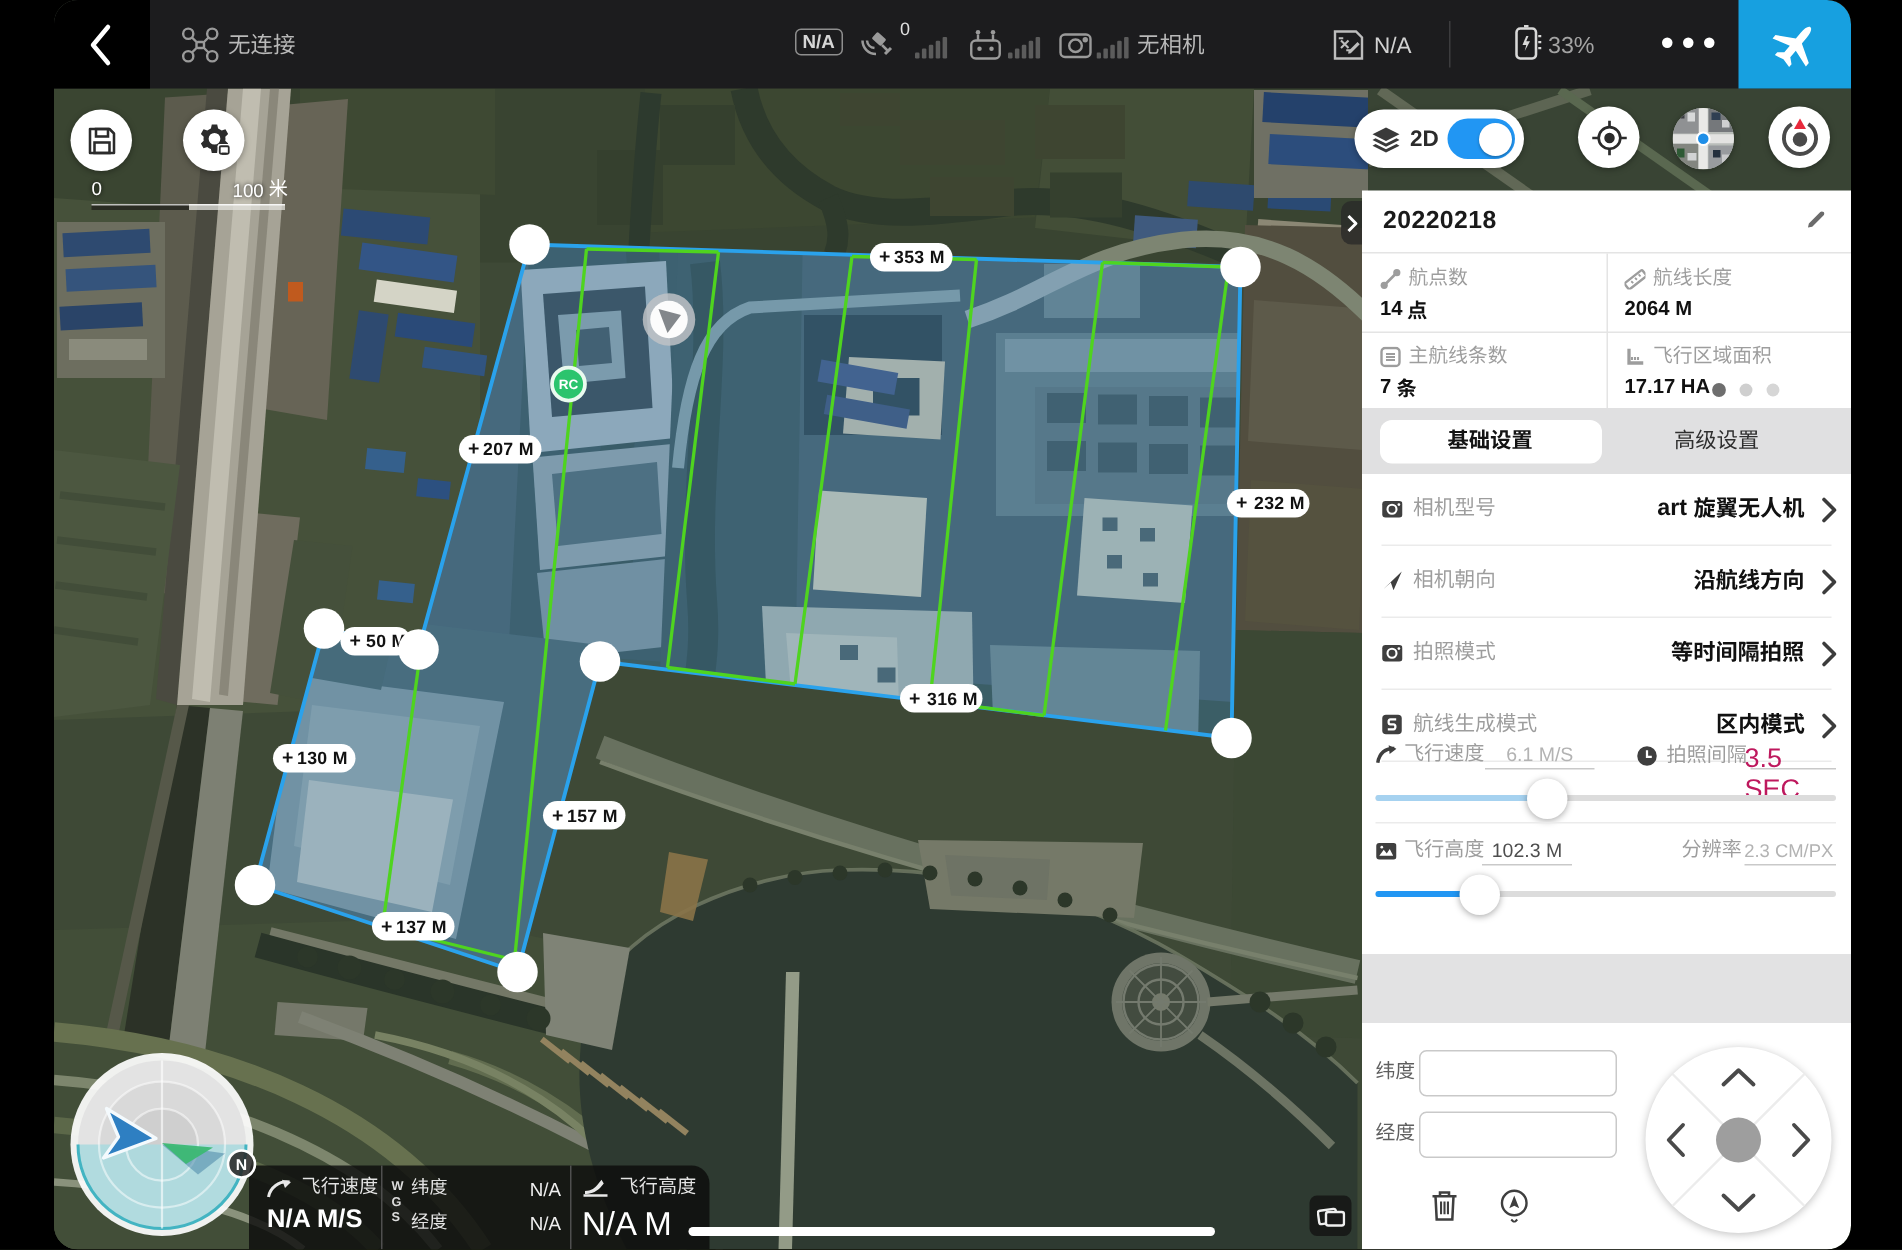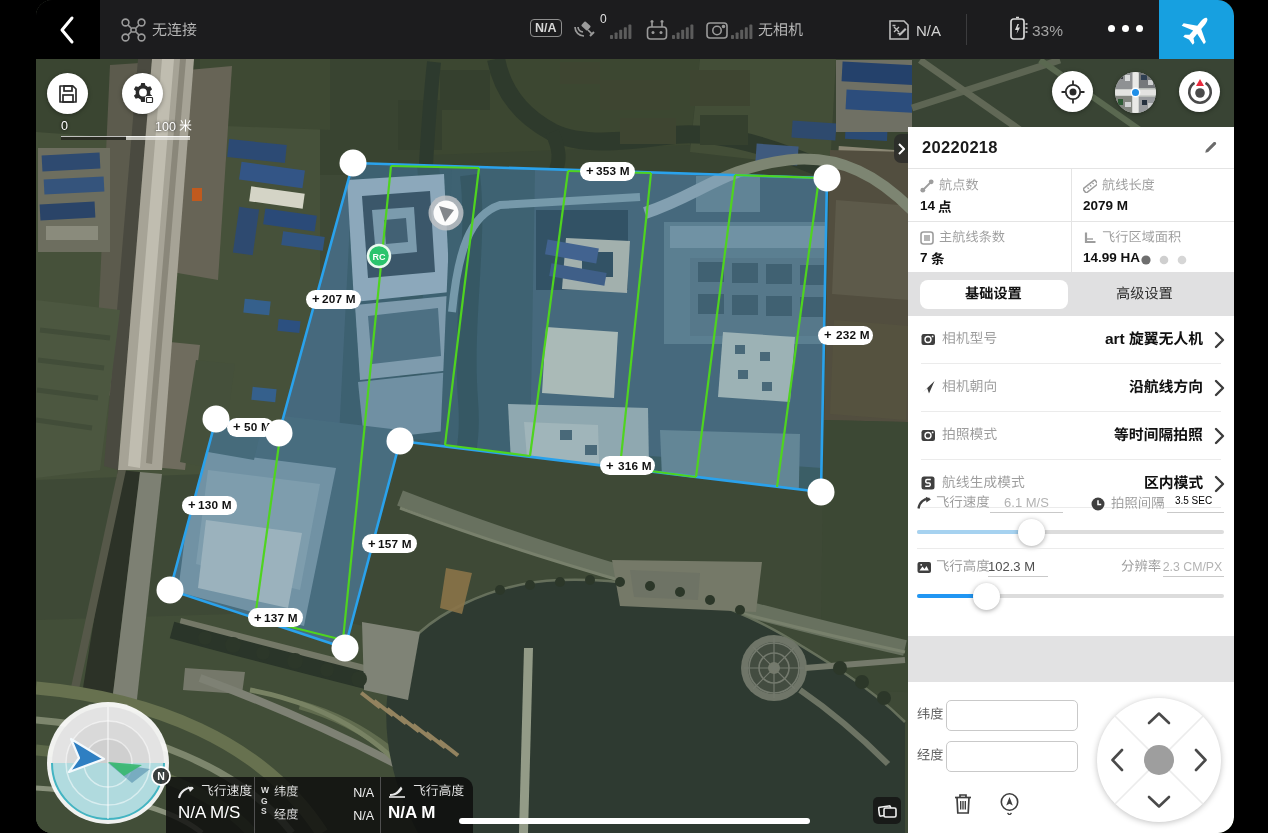--- a/index.html
+++ b/index.html
@@ -476,20 +476,33 @@
 <rect x="16.5" y="16.5" width="6" height="5" rx="0.8" fill="none" stroke="#2b2b2b" stroke-width="1.2"></rect>
 <path d="M18,21.5 L21,21.5" stroke="#2b2b2b" stroke-width="1.2"></path>
         </svg>
       </div>
       <div class="abs" style="left:25px;top:119px;z-index:5;color:#fff;font-size:12.5px;text-shadow:0 0 3px rgba(0,0,0,.9)">0</div>
       <div class="abs" style="left:119px;top:119px;z-index:5;color:#fff;font-size:12.5px;text-shadow:0 0 3px rgba(0,0,0,.9);display:flex;align-items:center;gap:3px">100 <svg width="14" height="15" viewBox="0 0 14 15">
           <path d="M10.6 1C10.1 2.1 9.3 3.5 8.7 4.3L9.5 4.7C10.2 3.9 11 2.6 11.6 1.5ZM1.5 1.5C2.2 2.5 3 3.8 3.3 4.6L4.3 4.2C3.9 3.3 3.1 2.1 2.4 1.1ZM6 0.4V5.4H0.8V6.4H5.2C4.1 8.2 2.2 10 0.5 10.9C0.7 11.1 1 11.5 1.2 11.8C2.9 10.7 4.8 8.8 6 6.9V12.4H7V6.8C8.2 8.7 10.1 10.6 11.8 11.6C12 11.4 12.3 11 12.6 10.8C10.9 9.9 8.9 8.1 7.8 6.4H12.2V5.4H7V0.4Z" fill="#fff"></path>
         </svg></div>
       <div class="abs" style="left:25px;top:136px;width:65px;height:4px;background:rgba(35,35,30,.8);border-top:1px solid rgba(255,255,255,.7);z-index:5"></div>
       <div class="abs" style="left:90px;top:136px;width:64px;height:4px;background:rgba(225,225,220,.75);border-top:1px solid rgba(255,255,255,.8);z-index:5"></div>
+      <div class="abs" style="left:867px;top:73px;width:113px;height:39px;background:#fff;border-radius:20px;box-shadow:0 1px 4px rgba(0,0,0,.3);z-index:20;display:flex;align-items:center;padding-left:11px;gap:6px">
+        <svg width="20" height="18" viewBox="0 0 20 18">
+          <g fill="#3a3a3a">
+<path d="M10,1 L19,5.5 L10,10 L1,5.5 Z"></path>
+<path d="M3,8.2 L1,9.3 L10,13.8 L19,9.3 L17,8.2 L10,11.7 Z"></path>
+<path d="M3,12 L1,13.1 L10,17.6 L19,13.1 L17,12 L10,15.5 Z"></path>
+          </g>
+        </svg>
+        <b style="font-size:15px;color:#2b2b2b">2D</b>
+        <span style="position:relative;display:block;width:45px;height:27px;background:#2196f3;border-radius:14px">
+          <span style="position:absolute;right:2.5px;top:2.5px;width:22px;height:22px;background:#fff;border-radius:50%;box-shadow:0 1px 2px rgba(0,0,0,.3)"></span>
+        </span>
+      </div>
       <div class="rbtn" style="left:1016px;top:71px">
         <svg width="26" height="26" viewBox="0 0 26 26">
           <g fill="none" stroke="#2b2b2b" stroke-width="1.8">
 <circle cx="13" cy="13" r="7.2"></circle>
             <path d="M13,1.5 L13,6 M13,20 L13,24.5 M1.5,13 L6,13 M20,13 L24.5,13"></path>
 <circle cx="13" cy="13" r="2.6" fill="#2b2b2b"></circle>
           </g>
         </svg>
       </div>
       <div class="abs" style="left:1079px;top:72px;width:41px;height:41px;border-radius:50%;box-shadow:0 1px 4px rgba(0,0,0,.35);z-index:20;overflow:hidden"><svg width="41" height="41" viewBox="0 0 41 41">
@@ -550,21 +563,21 @@
           <div class="cell" style="left:163px;top:0">
             <div class="lab">
               <svg width="14" height="14" viewBox="0 0 14 14" style="">
                 <rect x="-0.5" y="5" width="15" height="5.2" rx="1" transform="rotate(-38 7 7)" fill="none" stroke="#9d9d9d" stroke-width="1.6"></rect>
                 <path d="M4.5,8.5 L5.8,9.8 M7,6.2 L8.3,7.5 M9.4,3.9 L10.7,5.2" stroke="#9d9d9d" stroke-width="1.2"></path>
               </svg>
               <svg width="54" height="16" viewBox="0 0 54 16">
                 <path d="M2.6 3.7C2.9 4.3 3.3 5.1 3.4 5.6L4.1 5.3C3.9 4.8 3.6 4 3.3 3.4ZM2.6 7.7C3 8.4 3.4 9.2 3.6 9.8L4.2 9.5C4 8.9 3.6 8.1 3.2 7.5ZM7.9 0.5C8.2 1.2 8.6 2 8.8 2.6L9.7 2.3C9.5 1.7 9.1 0.9 8.8 0.3ZM5.8 2.6V3.5H12.5V2.6ZM7 4.8V7.7C7 9 6.8 10.8 5.5 12.1C5.7 12.2 6.1 12.4 6.3 12.6C7.6 11.2 7.9 9.2 7.9 7.7V5.7H10.2V10.8C10.2 11.7 10.2 12 10.4 12.2C10.6 12.3 10.9 12.4 11.1 12.4C11.2 12.4 11.6 12.4 11.7 12.4C11.9 12.4 12.2 12.4 12.3 12.2C12.5 12.1 12.6 11.9 12.7 11.7C12.7 11.4 12.8 10.7 12.8 10.1C12.5 10 12.3 9.8 12.1 9.7C12.1 10.4 12.1 10.9 12.1 11.1C12 11.3 12 11.4 11.9 11.5C11.9 11.5 11.8 11.6 11.7 11.6C11.6 11.6 11.4 11.6 11.4 11.6C11.3 11.6 11.2 11.5 11.1 11.5C11.1 11.4 11.1 11.2 11.1 10.9V4.8ZM4.6 2.8V6.2H2.3V2.8ZM0.5 6.2V7H1.5C1.5 8.6 1.4 10.7 0.4 12.1C0.7 12.2 1.1 12.5 1.2 12.6C2.2 11.1 2.3 8.8 2.3 7H4.6V11.4C4.6 11.5 4.5 11.6 4.3 11.6C4.2 11.6 3.7 11.6 3.1 11.6C3.2 11.8 3.4 12.2 3.4 12.4C4.2 12.4 4.7 12.4 5 12.3C5.3 12.1 5.4 11.8 5.4 11.4V2H3.5C3.7 1.5 3.9 1 4 0.5L3 0.3C2.9 0.8 2.8 1.5 2.6 2H1.5V6.2Z M13.9 10.8 14.1 11.7C15.3 11.4 16.9 10.9 18.5 10.4L18.3 9.6C16.7 10 15 10.5 13.9 10.8ZM22.5 1.2C23.2 1.5 24 2 24.4 2.4L25 1.8C24.6 1.4 23.7 0.9 23.1 0.6ZM14.2 5.9C14.3 5.8 14.7 5.7 16.3 5.5C15.7 6.4 15.2 7 14.9 7.3C14.5 7.8 14.2 8.1 13.9 8.2C14 8.4 14.2 8.9 14.2 9.1C14.5 8.9 15 8.8 18.3 8.1C18.2 7.9 18.2 7.6 18.3 7.3L15.6 7.8C16.6 6.6 17.6 5.1 18.5 3.7L17.7 3.2C17.4 3.7 17.1 4.2 16.8 4.6L15.2 4.8C15.9 3.7 16.7 2.3 17.3 0.9L16.4 0.4C15.8 2 14.9 3.7 14.6 4.1C14.3 4.6 14.1 4.9 13.8 5C13.9 5.2 14.1 5.7 14.2 5.9ZM24.9 6.9C24.4 7.7 23.7 8.5 22.8 9.1C22.6 8.4 22.4 7.6 22.3 6.6L25.6 6L25.5 5.1L22.2 5.8C22.1 5.2 22 4.6 22 4L25.3 3.5L25.1 2.6L21.9 3.1C21.9 2.2 21.9 1.3 21.9 0.4H20.9C20.9 1.4 20.9 2.3 21 3.3L18.9 3.6L19.1 4.5L21.1 4.2C21.1 4.8 21.2 5.4 21.2 5.9L18.7 6.4L18.8 7.3L21.3 6.8C21.5 7.9 21.7 8.9 22 9.7C20.9 10.5 19.6 11.1 18.2 11.5C18.5 11.7 18.7 12.1 18.8 12.3C20.1 11.9 21.3 11.3 22.3 10.6C22.9 11.8 23.6 12.5 24.5 12.5C25.4 12.5 25.7 12.1 25.9 10.6C25.7 10.5 25.4 10.3 25.2 10.1C25.1 11.2 25 11.5 24.6 11.5C24 11.5 23.5 11 23.1 10C24.2 9.2 25.1 8.3 25.7 7.3Z M36.6 0.7C35.4 2.1 33.5 3.3 31.6 4.1C31.9 4.3 32.3 4.7 32.4 4.9C34.2 4 36.2 2.6 37.5 1.1ZM27.1 5.6V6.5H29.7V10.8C29.7 11.3 29.4 11.5 29.1 11.6C29.3 11.8 29.5 12.2 29.5 12.5C29.9 12.3 30.4 12.1 34 11.1C33.9 10.9 33.9 10.5 33.9 10.2L30.7 11V6.5H32.8C33.8 9.3 35.7 11.2 38.5 12.2C38.6 11.9 38.9 11.4 39.2 11.2C36.6 10.5 34.8 8.8 33.8 6.5H38.9V5.6H30.7V0.5H29.7V5.6Z M44.7 3V4.1H42.6V5H44.7V7.1H49.8V5H52V4.1H49.8V3H48.9V4.1H45.6V3ZM48.9 5V6.3H45.6V5ZM49.6 8.8C49 9.5 48.2 10 47.2 10.5C46.3 10 45.5 9.5 45 8.8ZM42.8 8V8.8H44.5L44 9C44.6 9.7 45.3 10.3 46.2 10.9C44.9 11.3 43.5 11.5 42.1 11.6C42.3 11.8 42.5 12.2 42.5 12.5C44.2 12.3 45.8 11.9 47.2 11.4C48.5 12 50.1 12.3 51.7 12.5C51.8 12.3 52.1 11.9 52.3 11.7C50.8 11.6 49.5 11.3 48.3 10.9C49.5 10.3 50.4 9.4 51 8.3L50.4 7.9L50.3 8ZM45.8 0.6C46 0.9 46.2 1.3 46.4 1.7H41.3V5.3C41.3 7.3 41.2 10.1 40.1 12.1C40.3 12.2 40.8 12.4 41 12.5C42.1 10.5 42.3 7.4 42.3 5.3V2.6H52.1V1.7H47.5C47.3 1.3 47.1 0.8 46.8 0.3Z" fill="#9d9d9d"></path>
               </svg>
             </div>
-            <div class="val">2079 M</div>
+            <div class="val">2064 M</div>
           </div>
           <div class="cell" style="left:0;top:51.5px">
             <div class="lab">
               <svg width="14" height="14" viewBox="0 0 14 14" style="">
                 <rect x="1" y="1" width="12" height="12" rx="2.5" fill="none" stroke="#9d9d9d" stroke-width="1.6"></rect>
                 <path d="M4,5 L10,5 M4,7 L10,7 M4,9 L10,9" stroke="#9d9d9d" stroke-width="1.3"></path>
               </svg>
               <svg width="67" height="16" viewBox="0 0 67 16">
                 <path d="M4.9 1C5.7 1.6 6.7 2.4 7.2 3H1.4V4H6.1V6.9H2V7.9H6.1V11.1H0.7V12.1H12.5V11.1H7.1V7.9H11.3V6.9H7.1V4H11.8V3H7.6L8.2 2.6C7.7 2 6.6 1.1 5.7 0.4Z M15.8 3.7C16.1 4.3 16.5 5.1 16.6 5.6L17.3 5.3C17.1 4.8 16.8 4 16.5 3.4ZM15.8 7.7C16.2 8.4 16.6 9.2 16.8 9.8L17.4 9.5C17.2 8.9 16.8 8.1 16.4 7.5ZM21.1 0.5C21.4 1.2 21.8 2 22 2.6L22.9 2.3C22.7 1.7 22.3 0.9 22 0.3ZM19 2.6V3.5H25.7V2.6ZM20.2 4.8V7.7C20.2 9 20 10.8 18.7 12.1C18.9 12.2 19.3 12.4 19.5 12.6C20.8 11.2 21.1 9.2 21.1 7.7V5.7H23.4V10.8C23.4 11.7 23.4 12 23.6 12.2C23.8 12.3 24.1 12.4 24.3 12.4C24.4 12.4 24.8 12.4 24.9 12.4C25.1 12.4 25.4 12.4 25.5 12.2C25.7 12.1 25.8 11.9 25.9 11.7C25.9 11.4 26 10.7 26 10.1C25.7 10 25.5 9.8 25.3 9.7C25.3 10.4 25.3 10.9 25.3 11.1C25.2 11.3 25.2 11.4 25.1 11.5C25.1 11.5 25 11.6 24.9 11.6C24.8 11.6 24.6 11.6 24.6 11.6C24.5 11.6 24.4 11.5 24.3 11.5C24.3 11.4 24.3 11.2 24.3 10.9V4.8ZM17.8 2.8V6.2H15.5V2.8ZM13.7 6.2V7H14.7C14.7 8.6 14.6 10.7 13.6 12.1C13.9 12.2 14.3 12.5 14.4 12.6C15.4 11.1 15.5 8.8 15.5 7H17.8V11.4C17.8 11.5 17.7 11.6 17.5 11.6C17.4 11.6 16.9 11.6 16.3 11.6C16.4 11.8 16.6 12.2 16.6 12.4C17.4 12.4 17.9 12.4 18.2 12.3C18.5 12.1 18.6 11.8 18.6 11.4V2H16.7C16.9 1.5 17.1 1 17.2 0.5L16.2 0.3C16.1 0.8 16 1.5 15.8 2H14.7V6.2Z M27.1 10.8 27.3 11.7C28.5 11.4 30.1 10.9 31.7 10.4L31.5 9.6C29.9 10 28.2 10.5 27.1 10.8ZM35.7 1.2C36.4 1.5 37.2 2 37.6 2.4L38.2 1.8C37.8 1.4 36.9 0.9 36.3 0.6ZM27.4 5.9C27.5 5.8 27.9 5.7 29.5 5.5C28.9 6.4 28.4 7 28.1 7.3C27.7 7.8 27.4 8.1 27.1 8.2C27.2 8.4 27.4 8.9 27.4 9.1C27.7 8.9 28.2 8.8 31.5 8.1C31.4 7.9 31.4 7.6 31.5 7.3L28.8 7.8C29.8 6.6 30.8 5.1 31.7 3.7L30.9 3.2C30.6 3.7 30.3 4.2 30 4.6L28.4 4.8C29.1 3.7 29.9 2.3 30.5 0.9L29.6 0.4C29 2 28.1 3.7 27.8 4.1C27.5 4.6 27.3 4.9 27 5C27.1 5.2 27.3 5.7 27.4 5.9ZM38.1 6.9C37.6 7.7 36.9 8.5 36 9.1C35.8 8.4 35.6 7.6 35.5 6.6L38.8 6L38.7 5.1L35.4 5.8C35.3 5.2 35.2 4.6 35.2 4L38.5 3.5L38.3 2.6L35.1 3.1C35.1 2.2 35.1 1.3 35.1 0.4H34.1C34.1 1.4 34.1 2.3 34.2 3.3L32.1 3.6L32.3 4.5L34.3 4.2C34.3 4.8 34.4 5.4 34.4 5.9L31.9 6.4L32 7.3L34.5 6.8C34.7 7.9 34.9 8.9 35.2 9.7C34.1 10.5 32.8 11.1 31.4 11.5C31.7 11.7 31.9 12.1 32 12.3C33.3 11.9 34.5 11.3 35.5 10.6C36.1 11.8 36.8 12.5 37.7 12.5C38.6 12.5 38.9 12.1 39.1 10.6C38.9 10.5 38.6 10.3 38.4 10.1C38.3 11.2 38.2 11.5 37.8 11.5C37.2 11.5 36.7 11 36.3 10C37.4 9.2 38.3 8.3 38.9 7.3Z M43.6 9.1C42.9 9.9 41.7 10.9 40.9 11.4C41.1 11.5 41.4 11.8 41.5 12.1C42.4 11.5 43.7 10.4 44.4 9.4ZM47.9 9.6C48.8 10.3 49.9 11.4 50.4 12.1L51.1 11.5C50.6 10.8 49.5 9.8 48.6 9.1ZM48.4 2.5C47.8 3.2 47.1 3.7 46.2 4.3C45.4 3.8 44.7 3.2 44.1 2.5L44.2 2.5ZM44.6 0.4C43.9 1.6 42.5 2.9 40.6 3.9C40.8 4 41.1 4.4 41.3 4.6C42.1 4.2 42.8 3.7 43.5 3.1C44 3.7 44.6 4.3 45.3 4.7C43.7 5.5 41.9 6 40.1 6.2C40.2 6.4 40.4 6.9 40.5 7.1C42.5 6.8 44.5 6.2 46.2 5.3C47.8 6.2 49.7 6.7 51.7 7C51.9 6.7 52.1 6.3 52.3 6.1C50.4 5.9 48.7 5.4 47.2 4.8C48.3 4 49.3 3.1 49.9 2L49.3 1.6L49.1 1.6H44.9C45.2 1.3 45.5 0.9 45.7 0.6ZM45.7 6.3V7.7H41.5V8.6H45.7V11.4C45.7 11.6 45.6 11.6 45.5 11.6C45.3 11.6 44.8 11.6 44.3 11.6C44.4 11.9 44.6 12.2 44.6 12.5C45.4 12.5 45.9 12.5 46.2 12.3C46.6 12.2 46.7 11.9 46.7 11.4V8.6H50.8V7.7H46.7V6.3Z M58.6 0.6C58.4 1.2 58 1.9 57.7 2.4L58.3 2.7C58.6 2.3 59.1 1.6 59.5 1ZM54 1C54.3 1.6 54.7 2.3 54.8 2.8L55.5 2.4C55.4 2 55.1 1.2 54.7 0.7ZM58.2 8.1C57.9 8.7 57.5 9.3 57 9.8C56.5 9.6 56 9.3 55.5 9.1C55.7 8.8 55.9 8.4 56.1 8.1ZM54.3 9.5C54.9 9.7 55.6 10 56.3 10.4C55.4 11 54.4 11.4 53.3 11.7C53.5 11.9 53.7 12.2 53.8 12.4C55 12.1 56.2 11.6 57.1 10.8C57.5 11.1 57.9 11.3 58.2 11.6L58.9 10.9C58.6 10.7 58.2 10.5 57.8 10.2C58.4 9.5 59 8.6 59.3 7.4L58.8 7.2L58.6 7.2H56.5L56.8 6.5L55.9 6.4C55.8 6.6 55.7 6.9 55.5 7.2H53.7V8.1H55.1C54.8 8.6 54.5 9.1 54.3 9.5ZM56.2 0.4V2.9H53.5V3.7H55.9C55.3 4.5 54.2 5.3 53.3 5.7C53.5 5.9 53.7 6.3 53.9 6.5C54.7 6.1 55.5 5.3 56.2 4.5V6.2H57.1V4.4C57.8 4.8 58.6 5.4 58.9 5.7L59.4 5C59.1 4.8 58 4.1 57.3 3.7H59.8V2.9H57.1V0.4ZM61.1 0.5C60.8 2.8 60.2 5 59.1 6.4C59.4 6.6 59.7 6.9 59.9 7C60.2 6.5 60.5 6 60.8 5.3C61.1 6.6 61.5 7.8 62 8.9C61.2 10.1 60.2 11.1 58.8 11.8C58.9 12 59.2 12.4 59.3 12.6C60.7 11.9 61.7 10.9 62.4 9.8C63.1 10.9 63.9 11.8 65 12.4C65.1 12.2 65.4 11.8 65.6 11.6C64.5 11 63.7 10.1 63 8.9C63.7 7.5 64.1 5.9 64.4 3.9H65.3V3H61.6C61.7 2.2 61.9 1.4 62 0.6ZM63.5 3.9C63.3 5.4 63 6.7 62.5 7.8C62 6.7 61.6 5.3 61.4 3.9Z" fill="#9d9d9d"></path>
               </svg>
@@ -576,21 +589,21 @@
           <div class="cell" style="left:163px;top:51.5px">
             <div class="lab">
               <svg width="14" height="14" viewBox="0 0 14 14" style="">
                 <path d="M3,1.5 L3,11 L12.5,11" stroke="#9d9d9d" stroke-width="2.2" fill="none"></path>
                 <path d="M5,9 L5,7 M7,9 L7,7 M9,9 L9,7" stroke="#9d9d9d" stroke-width="1.4"></path>
               </svg>
               <svg width="80" height="16" viewBox="0 0 80 16">
                 <path d="M11.4 2.2C10.7 3 9.7 4 8.8 4.7C8.7 3.6 8.7 2.5 8.7 1.2H0.9V2.2H7.7C7.9 8.3 8.5 12.2 11.3 12.2C12.2 12.2 12.6 11.5 12.7 9.4C12.4 9.3 12.1 9.1 11.9 8.8C11.9 10.3 11.7 11.1 11.3 11.2C9.9 11.2 9.2 9.2 8.9 6.1C10 6.7 11.3 7.5 11.9 8.1L12.4 7.3C11.8 6.7 10.5 5.9 9.4 5.3C10.3 4.6 11.4 3.6 12.3 2.7Z M18.9 1.2V2.1H25.4V1.2ZM16.7 0.4C16.1 1.3 14.8 2.5 13.7 3.3C13.8 3.5 14.1 3.8 14.2 4.1C15.4 3.2 16.8 1.9 17.7 0.8ZM18.4 4.8V5.8H22.8V11.3C22.8 11.5 22.7 11.5 22.5 11.6C22.2 11.6 21.3 11.6 20.4 11.5C20.5 11.8 20.7 12.2 20.7 12.5C22 12.5 22.8 12.5 23.2 12.4C23.7 12.2 23.8 11.9 23.8 11.3V5.8H25.8V4.8ZM17.3 3.2C16.3 4.7 14.9 6.3 13.5 7.2C13.7 7.4 14.1 7.9 14.2 8.1C14.7 7.7 15.2 7.2 15.7 6.7V12.6H16.7V5.6C17.3 4.9 17.8 4.3 18.2 3.6Z M38.6 1.1H27.7V12.1H39V11.2H28.7V2.1H38.6ZM29.8 3.8C30.8 4.6 32 5.6 33.1 6.6C31.9 7.7 30.7 8.8 29.4 9.5C29.6 9.7 30 10.1 30.2 10.3C31.4 9.5 32.6 8.4 33.8 7.3C34.9 8.4 35.9 9.4 36.6 10.3L37.4 9.5C36.7 8.7 35.6 7.6 34.4 6.5C35.4 5.5 36.3 4.3 37 3.1L36 2.7C35.4 3.8 34.6 4.9 33.7 5.9C32.7 4.9 31.5 4 30.5 3.2Z M43.5 10.1 43.7 11.1C45 10.7 46.7 10.2 48.3 9.8L48.2 8.9C46.4 9.4 44.7 9.9 43.5 10.1ZM45.1 5.3H46.8V7.5H45.1ZM44.3 4.5V8.3H47.6V4.5ZM40.1 9.8 40.4 10.8C41.5 10.3 42.8 9.6 44 9L43.7 8.1L42.5 8.7V4.6H43.7V3.6H42.5V0.6H41.6V3.6H40.2V4.6H41.6V9.1C41 9.4 40.5 9.6 40.1 9.8ZM51 4.5C50.7 5.8 50.2 6.9 49.7 7.9C49.5 6.6 49.4 5 49.3 3.3H52.1V2.3H51.4L52 1.8C51.7 1.4 51 0.8 50.4 0.4L49.8 0.9C50.4 1.3 51.1 1.9 51.4 2.3H49.3L49.3 0.4H48.3L48.4 2.3H43.9V3.3H48.4C48.5 5.5 48.7 7.6 49 9.1C48.2 10.2 47.3 11.1 46.3 11.8C46.5 11.9 46.8 12.2 47 12.4C47.8 11.8 48.6 11.1 49.2 10.3C49.6 11.7 50.2 12.5 51 12.5C51.8 12.5 52.1 12 52.3 10.2C52.1 10.1 51.8 9.9 51.6 9.7C51.5 11.1 51.4 11.6 51.1 11.6C50.7 11.6 50.3 10.7 49.9 9.3C50.8 8 51.4 6.4 51.9 4.7Z M57.9 7.1H60.7V8.6H57.9ZM57.9 6.3V4.8H60.7V6.3ZM57.9 9.4H60.7V10.9H57.9ZM53.6 1.3V2.2H58.7C58.6 2.8 58.4 3.4 58.3 3.9H54.2V12.5H55.1V11.8H63.6V12.5H64.6V3.9H59.3L59.8 2.2H65.3V1.3ZM55.1 10.9V4.8H57V10.9ZM63.6 10.9H61.6V4.8H63.6Z M76 8.8C76.7 9.9 77.4 11.5 77.7 12.4L78.7 12C78.4 11.1 77.6 9.6 76.9 8.4ZM73.3 8.5C73 9.8 72.3 11.1 71.4 12C71.7 12.1 72.1 12.4 72.3 12.5C73.1 11.6 73.9 10.2 74.3 8.7ZM73.3 2.3H77.1V6.2H73.3ZM72.4 1.3V7.2H78.1V1.3ZM71.2 0.5C70.1 1 68.1 1.3 66.5 1.6C66.6 1.8 66.7 2.2 66.8 2.4C67.5 2.3 68.2 2.2 68.9 2V4.2H66.6V5.1H68.8C68.2 6.6 67.3 8.3 66.4 9.3C66.6 9.5 66.9 9.9 67 10.2C67.7 9.4 68.4 8.1 68.9 6.7V12.6H69.9V6.4C70.4 7.1 71 8.1 71.3 8.6L71.9 7.7C71.6 7.4 70.3 5.8 69.9 5.4V5.1H72V4.2H69.9V1.8C70.6 1.7 71.3 1.5 71.8 1.3Z" fill="#9d9d9d"></path>
               </svg>
             </div>
-            <div class="val">14.99 HA</div>
+            <div class="val">17.17 HA</div>
           </div>
           <svg width="50" height="10" viewBox="0 0 50 10" style="position:absolute;left:233px;top:86px">
             <circle cx="5" cy="5" r="4.6" fill="#6e6e6e"></circle>
             <circle cx="23" cy="5" r="4.3" fill="#cfcfcf"></circle>
             <circle cx="41" cy="5" r="4.3" fill="#d6d6d6"></circle>
           </svg>
         </div>
         <div class="tabs">
           <div class="tabsel">
             <svg width="58" height="17" viewBox="0 0 58 17">
@@ -702,37 +715,37 @@
           <div class="abs" style="left:183px;top:8px;display:flex;align-items:center;gap:6px">
             <svg width="14" height="14" viewBox="0 0 14 14" style="">
               <circle cx="7" cy="7" r="6.5" fill="#3f3f3f"></circle>
               <path d="M7,3.2 L7,7.5 L10.2,7.5" stroke="#fff" stroke-width="1.5" fill="none"></path>
             </svg>
             <svg width="55" height="16" viewBox="0 0 55 16">
               <path d="M2.4 0.4V3.1H0.6V4.1H2.4V7C1.7 7.2 1 7.4 0.4 7.5L0.7 8.5L2.4 8V11.5C2.4 11.7 2.3 11.8 2.1 11.8C2 11.8 1.4 11.8 0.8 11.8C0.9 12 1.1 12.5 1.1 12.7C2 12.7 2.6 12.7 2.9 12.5C3.3 12.4 3.4 12.1 3.4 11.5V7.7L5.1 7.2L5 6.3L3.4 6.7V4.1H5V3.1H3.4V0.4ZM6.7 7.8H11.2V11H6.7ZM6.7 6.9V3.8H11.2V6.9ZM8.5 0.4C8.4 1.1 8.2 2.1 7.9 2.8H5.7V12.7H6.7V12H11.2V12.6H12.2V2.8H8.9C9.2 2.1 9.4 1.3 9.7 0.6Z M20.5 6.2H24.4V8.2H20.5ZM19.5 5.4V9.1H25.4V5.4ZM18 10C18.1 10.9 18.2 12 18.2 12.7L19.2 12.5C19.2 11.9 19.1 10.7 18.9 9.9ZM20.8 9.9C21.2 10.8 21.5 12 21.6 12.6L22.6 12.4C22.5 11.7 22.1 10.6 21.8 9.8ZM23.6 9.9C24.2 10.8 24.9 12 25.3 12.8L26.2 12.3C25.9 11.6 25.1 10.4 24.5 9.5ZM15.7 9.6C15.3 10.6 14.6 11.7 14 12.4L14.9 12.8C15.6 12 16.2 10.9 16.7 9.9ZM15.6 1.9H17.6V4.2H15.6ZM15.6 7.7V5.1H17.6V7.7ZM14.6 1V9.3H15.6V8.7H18.5V1ZM19.1 1V1.8H21.4C21.1 3.1 20.5 4 18.7 4.4C18.9 4.6 19.2 5 19.3 5.2C21.3 4.6 22.1 3.5 22.4 1.8H24.8C24.7 3.1 24.6 3.6 24.4 3.8C24.3 3.9 24.2 3.9 24 3.9C23.8 3.9 23.2 3.9 22.6 3.9C22.8 4.1 22.9 4.4 22.9 4.7C23.5 4.7 24.1 4.7 24.4 4.7C24.8 4.7 25 4.6 25.2 4.4C25.5 4.1 25.6 3.3 25.8 1.3C25.8 1.2 25.8 1 25.8 1Z M28 3.4V12.7H29.1V3.4ZM28.2 1.1C28.8 1.6 29.5 2.5 29.8 3L30.7 2.5C30.4 1.9 29.6 1.1 29 0.6ZM31.9 7.7H35.1V9.5H31.9ZM31.9 5.1H35.1V6.9H31.9ZM31 4.2V10.3H36V4.2ZM31.5 1.2V2.1H38V11.5C38 11.7 37.9 11.7 37.8 11.8C37.6 11.8 37.1 11.8 36.5 11.7C36.6 12 36.8 12.4 36.8 12.7C37.6 12.7 38.2 12.7 38.6 12.5C38.9 12.3 39 12.1 39 11.5V1.2Z M47 3.4H51.3V4.6H47ZM46.1 2.6V5.4H52.2V2.6ZM45.5 1V1.9H53V1ZM41.2 0.9V12.7H42.1V1.8H43.8C43.6 2.7 43.1 3.9 42.8 4.9C43.7 6 44 6.9 44 7.6C44 8 43.9 8.4 43.7 8.5C43.6 8.6 43.4 8.7 43.3 8.7C43.1 8.7 42.8 8.7 42.5 8.7C42.6 8.9 42.7 9.3 42.7 9.5C43 9.6 43.4 9.6 43.6 9.5C43.9 9.5 44.2 9.4 44.3 9.3C44.7 9 44.9 8.4 44.9 7.7C44.9 6.9 44.6 5.9 43.7 4.8C44.1 3.7 44.6 2.4 45 1.3L44.3 0.9L44.2 0.9ZM50.5 7.1C50.2 7.7 49.8 8.5 49.4 9.1H47V9.8H48.7V12.4H49.6V9.8H51.3V9.1H50.2C50.5 8.6 50.9 8 51.2 7.4ZM47.2 7.4C47.6 7.9 48 8.6 48.2 9.1L48.9 8.7C48.7 8.3 48.2 7.6 47.9 7.1ZM45.6 6.1V12.7H46.4V6.9H51.8V11.7C51.8 11.9 51.8 11.9 51.7 11.9C51.5 11.9 51.1 11.9 50.6 11.9C50.7 12.1 50.8 12.5 50.9 12.7C51.6 12.7 52.1 12.7 52.4 12.6C52.7 12.4 52.7 12.2 52.7 11.7V6.1Z" fill="#9d9d9d"></path>
             </svg>
           </div>
           <div class="abs" style="left:259px;top:24px;width:57px;border-bottom:1px solid #c9c9c9;height:0"></div>
-          <div class="abs" style="left:255px;top:7px;width:61px;text-align:center;font-size:10px;color:#000000">3.5 SEC</div>
+          <div class="abs" style="left:255px;top:7px;width:61px;text-align:left;font-size:18px;color:#be185d">3.5 SEC</div>
           <div class="track" style="left:9px;top:42px;width:307px"></div>
           <div class="fillb" style="left:9px;top:42px;width:115px;background:#a6d2f0"></div>
           <div class="knob" style="left:110px;top:31px"></div>
           <div class="abs" style="left:9px;top:60px;width:307px;border-top:1px solid #ebebeb"></div>
           <div class="abs" style="left:9px;top:71px;display:flex;align-items:center;gap:5px">
             <svg width="14" height="14" viewBox="0 0 14 14" style="">
               <rect x="0.5" y="2" width="13.5" height="11" rx="2" fill="#3f3f3f"></rect>
               <path d="M2.5,10.5 L5.5,6.5 L7.5,9 L9.5,6 L11.8,10.5 Z" fill="#fff"></path>
               <circle cx="4.2" cy="4.8" r="0.9" fill="#fff"></circle>
             </svg>
             <svg width="55" height="16" viewBox="0 0 55 16">
               <path d="M11.6 2.2C10.9 3 9.9 4 8.9 4.8C8.9 3.7 8.8 2.5 8.8 1.2H0.9V2.2H7.8C8 8.5 8.6 12.3 11.5 12.4C12.4 12.3 12.7 11.7 12.9 9.6C12.6 9.5 12.3 9.2 12.1 9C12 10.5 11.9 11.3 11.5 11.3C10.1 11.3 9.4 9.3 9 6.2C10.2 6.8 11.4 7.6 12.1 8.2L12.6 7.4C12 6.8 10.7 6 9.5 5.4C10.5 4.6 11.6 3.6 12.5 2.7Z M19.2 1.2V2.2H25.8V1.2ZM17 0.4C16.3 1.4 15 2.6 13.9 3.3C14 3.5 14.3 3.9 14.5 4.1C15.7 3.3 17 2 17.9 0.8ZM18.6 4.9V5.9H23.2V11.4C23.2 11.6 23.1 11.7 22.8 11.7C22.6 11.7 21.7 11.7 20.7 11.7C20.9 12 21 12.4 21 12.7C22.4 12.7 23.1 12.7 23.6 12.5C24 12.4 24.2 12.1 24.2 11.4V5.9H26.2V4.9ZM17.5 3.3C16.6 4.8 15.1 6.4 13.7 7.3C13.9 7.5 14.3 8 14.4 8.2C14.9 7.8 15.5 7.3 16 6.8V12.8H17V5.7C17.5 5 18 4.3 18.5 3.6Z M30.6 4.2H36.4V5.4H30.6ZM29.6 3.4V6.1H37.5V3.4ZM32.7 0.6 33.1 1.8H27.6V2.7H39.4V1.8H34.2C34.1 1.4 33.9 0.8 33.7 0.4ZM28.1 6.9V12.7H29.1V7.7H37.9V11.7C37.9 11.8 37.9 11.9 37.7 11.9C37.5 11.9 36.9 11.9 36.3 11.9C36.4 12.1 36.6 12.4 36.6 12.6C37.5 12.6 38.1 12.6 38.4 12.5C38.8 12.4 38.9 12.2 38.9 11.7V6.9ZM30.6 8.5V11.9H31.5V11.3H36.3V8.5ZM31.5 9.3H35.3V10.5H31.5Z M45.4 3V4.2H43.2V5H45.4V7.2H50.6V5H52.8V4.2H50.6V3H49.6V4.2H46.3V3ZM49.6 5V6.4H46.3V5ZM50.3 8.9C49.8 9.6 48.9 10.2 48 10.6C47 10.2 46.2 9.6 45.7 8.9ZM43.4 8.1V8.9H45.1L44.7 9.1C45.2 9.9 46 10.5 46.9 11C45.6 11.4 44.2 11.7 42.8 11.8C42.9 12 43.1 12.4 43.2 12.6C44.8 12.5 46.5 12.1 47.9 11.6C49.2 12.2 50.8 12.5 52.5 12.7C52.6 12.5 52.9 12.1 53.1 11.9C51.6 11.7 50.2 11.5 49 11C50.2 10.4 51.2 9.6 51.8 8.4L51.2 8.1L51 8.1ZM46.5 0.6C46.7 0.9 46.9 1.4 47.1 1.7H41.9V5.4C41.9 7.4 41.8 10.3 40.7 12.3C41 12.4 41.4 12.6 41.6 12.7C42.7 10.6 42.9 7.5 42.9 5.4V2.7H52.9V1.7H48.2C48.1 1.3 47.8 0.8 47.5 0.3Z" fill="#9d9d9d"></path>
             </svg>
           </div>
           <div class="abs" style="left:80px;top:88px;width:60px;border-bottom:1px solid #c9c9c9;height:0"></div>
-          <div class="abs" style="left:80px;top:71px;width:60px;font-size:13px;color:#4e4e4e">102.3 M</div>
+          <div class="abs" style="left:80px;top:71px;width:60px;text-align:center;font-size:13px;color:#4e4e4e">102.3 M</div>
           <div class="abs" style="left:213px;top:71px"><svg width="41" height="16" viewBox="0 0 41 16">
               <path d="M9 0.6 8.1 1C9 3 10.7 5.2 12.1 6.4C12.3 6.1 12.6 5.7 12.9 5.5C11.5 4.5 9.8 2.5 9 0.6ZM4.3 0.7C3.6 2.7 2.2 4.6 0.6 5.7C0.8 5.9 1.3 6.3 1.4 6.5C1.8 6.2 2.2 5.9 2.5 5.5V6.5H5.1C4.8 8.7 4 10.9 0.9 11.9C1.1 12.1 1.4 12.5 1.5 12.8C4.9 11.5 5.8 9.1 6.2 6.5H9.8C9.6 9.8 9.4 11.1 9.1 11.5C9 11.6 8.8 11.6 8.5 11.6C8.2 11.6 7.4 11.6 6.5 11.6C6.7 11.8 6.8 12.3 6.9 12.6C7.7 12.6 8.5 12.6 9 12.6C9.4 12.5 9.7 12.4 10 12.1C10.5 11.6 10.7 10.1 10.9 5.9C10.9 5.8 10.9 5.5 10.9 5.5H2.6C3.7 4.2 4.7 2.7 5.4 1Z M19 3.1C18.9 4.5 18.8 6.2 18.4 7.2L19.2 7.5C19.6 6.3 19.7 4.6 19.7 3.2ZM20.4 0.5V5.5C20.4 7.9 20.2 10.3 18 12C18.2 12.2 18.5 12.5 18.6 12.7C21 10.8 21.3 8.2 21.3 5.5V0.5ZM14.6 3.4C14.8 4.1 15 5.1 15 5.7L15.8 5.5C15.8 4.9 15.6 4 15.3 3.3ZM22.2 3.4C22.4 4.1 22.6 5.1 22.6 5.7L23.4 5.5C23.4 4.9 23.2 4 22.9 3.3ZM15.2 0.8C15.5 1.2 15.7 1.7 15.9 2.2H14.1V3H18.3V2.2H16.9C16.7 1.7 16.4 1 16.1 0.5ZM14.2 8.2V9H15.7C15.7 10.1 15.4 11.3 14.2 12.1C14.4 12.2 14.6 12.5 14.8 12.7C16.2 11.8 16.6 10.3 16.7 9H18.3V8.2H16.7V6.6H18.4V5.7H17.3C17.5 5.1 17.8 4.2 18 3.4L17.2 3.2C17.1 3.9 16.8 5 16.5 5.7H14V6.6H15.8V8.2ZM22.9 0.7C23.2 1.1 23.5 1.7 23.6 2.2H21.7V3H26.1V2.2H24.6C24.4 1.6 24.1 1 23.8 0.4ZM21.7 8.5V9.4H23.5V12.7H24.4V9.4H26.1V8.5H24.4V6.6H26.3V5.8H25C25.2 5.1 25.5 4.2 25.8 3.4L24.9 3.2C24.8 3.9 24.5 5 24.2 5.8H21.6V6.6H23.5V8.5Z M37.9 3C37.4 3.6 36.6 4.3 36 4.8L36.7 5.3C37.4 4.8 38.1 4.2 38.8 3.6ZM27.6 7.1 28.1 7.9C28.9 7.5 30 6.9 31.1 6.4L30.9 5.6C29.7 6.2 28.4 6.8 27.6 7.1ZM27.9 3.6C28.7 4.1 29.5 4.8 30 5.2L30.7 4.6C30.2 4.1 29.3 3.5 28.6 3.1ZM35.9 6.2C36.8 6.8 37.9 7.6 38.5 8.1L39.3 7.5C38.7 7 37.5 6.2 36.6 5.7ZM27.5 9V9.9H33V12.7H34V9.9H39.5V9H34V7.9H33V9ZM32.6 0.6C32.8 0.9 33.1 1.3 33.2 1.6H27.8V2.5H32.7C32.3 3.2 31.8 3.7 31.6 3.9C31.4 4.1 31.2 4.3 31 4.3C31.1 4.6 31.3 5 31.3 5.2C31.5 5.1 31.8 5 33.4 4.9C32.7 5.6 32.1 6.1 31.9 6.3C31.4 6.7 31.1 6.9 30.8 7C30.9 7.2 31 7.7 31.1 7.9C31.3 7.7 31.8 7.7 35.3 7.3C35.5 7.6 35.6 7.8 35.7 8L36.5 7.7C36.2 7.1 35.5 6.1 34.9 5.4L34.2 5.7C34.4 6 34.6 6.3 34.8 6.6L32.5 6.8C33.6 5.8 34.8 4.7 35.9 3.4L35.1 2.9C34.8 3.3 34.5 3.7 34.2 4.1L32.4 4.2C32.9 3.7 33.3 3.1 33.7 2.5H39.4V1.6H34.4C34.2 1.2 33.9 0.7 33.6 0.3Z" fill="#9d9d9d"></path>
             </svg></div>
           <div class="abs" style="left:255px;top:88px;width:61px;border-bottom:1px solid #c9c9c9;height:0"></div>
           <div class="abs" style="left:253px;top:72px;width:63px;text-align:center;font-size:12.3px;color:#b3b3b3">2.3 CM/PX</div>
           <div class="track" style="left:9px;top:106px;width:307px"></div>
           <div class="fillb" style="left:9px;top:106px;width:70px;background:#2196f3"></div>
           <div class="knob" style="left:65px;top:95px"></div>
         </div>
         <div class="gstrip"></div>
@@ -789,42 +802,42 @@
       <div class="telem">
         <div class="abs" style="left:12px;top:7px;display:flex;align-items:center;gap:6px">
           <svg width="17" height="14" viewBox="0 0 17 14">
             <path d="M1,13 C2,7 8,2 15,3" fill="none" stroke="#e8e8e8" stroke-width="2"></path>
             <path d="M10,1.5 L16,3 L12,7 Z" fill="#e8e8e8"></path>
           </svg>
           <svg width="52" height="15" viewBox="0 0 52 15">
             <path d="M11 2.1C10.4 2.9 9.4 3.8 8.5 4.6C8.5 3.5 8.4 2.4 8.4 1.1H0.9V2.1H7.5C7.6 8.1 8.2 11.8 11 11.8C11.9 11.8 12.2 11.2 12.3 9.1C12.1 9 11.8 8.8 11.5 8.6C11.5 10 11.4 10.8 11 10.8C9.6 10.8 8.9 8.9 8.6 5.9C9.7 6.5 10.9 7.3 11.6 7.8L12.1 7.1C11.4 6.5 10.2 5.8 9.1 5.2C10 4.4 11.1 3.5 11.9 2.6Z M18.4 1.2V2.1H24.7V1.2ZM16.2 0.4C15.6 1.3 14.3 2.4 13.2 3.2C13.4 3.4 13.7 3.7 13.8 3.9C15 3.1 16.3 1.9 17.1 0.8ZM17.8 4.7V5.6H22.1V10.9C22.1 11.1 22 11.2 21.8 11.2C21.6 11.2 20.7 11.2 19.8 11.2C19.9 11.5 20.1 11.9 20.1 12.1C21.4 12.1 22.1 12.1 22.5 12C22.9 11.8 23.1 11.5 23.1 10.9V5.6H25V4.7ZM16.7 3.1C15.8 4.6 14.4 6.1 13.1 7C13.3 7.2 13.7 7.6 13.8 7.8C14.3 7.4 14.8 7 15.3 6.5V12.2H16.2V5.4C16.7 4.8 17.2 4.1 17.6 3.5Z M26.5 1.4C27.2 2.1 28.1 3 28.5 3.6L29.2 3C28.8 2.4 27.9 1.5 27.2 0.9ZM29 5H26.2V5.8H28.1V9.9C27.5 10.1 26.8 10.6 26.1 11.3L26.7 12.1C27.4 11.3 28.1 10.6 28.6 10.6C28.9 10.6 29.2 11 29.8 11.3C30.7 11.8 31.8 11.9 33.3 11.9C34.5 11.9 36.7 11.8 37.6 11.8C37.7 11.5 37.8 11.1 37.9 10.8C36.7 11 34.8 11 33.3 11C31.9 11 30.8 11 30 10.5C29.6 10.3 29.3 10 29 9.9ZM31.1 4.4H33.1V6H31.1ZM34 4.4H36.2V6H34ZM33.1 0.4V1.7H29.7V2.5H33.1V3.6H30.2V6.8H32.7C31.9 7.9 30.7 8.9 29.5 9.4C29.7 9.6 30 9.9 30.1 10.1C31.2 9.6 32.3 8.6 33.1 7.5V10.5H34V7.5C35.1 8.3 36.3 9.3 36.9 9.9L37.5 9.3C36.8 8.6 35.5 7.6 34.4 6.8H37.1V3.6H34V2.5H37.7V1.7H34V0.4Z M43.3 2.9V4H41.3V4.8H43.3V6.9H48.3V4.8H50.4V4H48.3V2.9H47.4V4H44.3V2.9ZM47.4 4.8V6.2H44.3V4.8ZM48.1 8.5C47.5 9.2 46.7 9.7 45.8 10.1C44.9 9.7 44.2 9.2 43.6 8.5ZM41.5 7.7V8.5H43.1L42.7 8.7C43.2 9.4 43.9 10 44.8 10.5C43.6 10.9 42.2 11.1 40.9 11.3C41 11.5 41.2 11.9 41.2 12.1C42.8 11.9 44.4 11.6 45.8 11C47 11.6 48.5 12 50.2 12.2C50.3 11.9 50.5 11.5 50.7 11.3C49.3 11.2 48 10.9 46.8 10.5C48 9.9 48.9 9.1 49.5 8L48.9 7.7L48.7 7.7ZM44.5 0.6C44.6 0.9 44.8 1.3 45 1.7H40V5.1C40 7.1 39.9 9.8 38.9 11.7C39.1 11.8 39.5 12 39.7 12.2C40.8 10.1 41 7.2 41 5.1V2.6H50.5V1.7H46.1C45.9 1.2 45.6 0.7 45.4 0.3Z" fill="#e3e3e3"></path>
           </svg>
         </div>
-        <div class="abs" style="left:12px;top:26px;font-size:17px;font-weight:normal;color:#fff">N/A M/S</div>
+        <div class="abs" style="left:12px;top:26px;font-size:17px;font-weight:bold;color:#fff">N/A M/S</div>
         <div class="abs" style="left:88px;top:0;width:1px;height:56px;background:#4f4f4f"></div>
         <div class="abs" style="left:95px;top:8px;color:#dcdcdc;font-size:8.5px;line-height:1.25;font-weight:bold">W<br>G<br>S</div>
         <div class="abs" style="left:108px;top:8px"><svg width="25" height="14" viewBox="0 0 25 14">
             <path d="M0.5 10 0.7 10.8C1.9 10.5 3.4 10.1 4.9 9.7L4.8 8.9C3.2 9.3 1.6 9.7 0.5 10ZM0.8 5.5C0.9 5.4 1.2 5.3 2.7 5.1C2.2 5.9 1.7 6.5 1.5 6.8C1.1 7.2 0.8 7.5 0.6 7.6C0.7 7.8 0.8 8.2 0.8 8.4C1.1 8.2 1.5 8.1 4.5 7.5C4.4 7.3 4.4 7 4.5 6.7L2 7.2C2.9 6.1 3.8 4.8 4.6 3.4L3.9 3C3.7 3.4 3.4 3.9 3.2 4.3L1.6 4.5C2.3 3.4 3 2.1 3.6 0.8L2.8 0.4C2.3 1.9 1.4 3.5 1.1 3.9C0.9 4.3 0.7 4.6 0.5 4.6C0.6 4.8 0.7 5.3 0.8 5.5ZM7.5 0.4V2H5V2.9H7.5V4.2H5.3V5.1H7.5V6.5H4.8V7.3H7.5V11.6H8.5V7.3H10.7C10.6 8.8 10.5 9.4 10.3 9.6C10.3 9.7 10.2 9.7 10 9.7C9.9 9.7 9.5 9.7 9.1 9.7C9.2 9.9 9.3 10.2 9.3 10.4C9.8 10.4 10.2 10.4 10.4 10.4C10.7 10.4 10.8 10.3 11 10.1C11.3 9.8 11.4 9 11.6 6.8C11.6 6.7 11.6 6.5 11.6 6.5H8.5V5.1H10.8V4.2H8.5V2.9H11.2V2H8.5V0.4Z M16.9 2.8V3.8H14.9V4.6H16.9V6.6H21.7V4.6H23.6V3.8H21.7V2.8H20.8V3.8H17.8V2.8ZM20.8 4.6V5.9H17.8V4.6ZM21.4 8.1C20.9 8.8 20.1 9.3 19.3 9.7C18.4 9.3 17.7 8.7 17.2 8.1ZM15.1 7.4V8.1H16.7L16.3 8.3C16.8 9 17.5 9.6 18.3 10C17.1 10.4 15.8 10.6 14.5 10.7C14.7 10.9 14.8 11.3 14.9 11.5C16.4 11.3 17.9 11 19.2 10.5C20.4 11.1 21.9 11.4 23.4 11.6C23.5 11.4 23.7 11 23.9 10.8C22.6 10.7 21.3 10.4 20.3 10.1C21.3 9.5 22.2 8.7 22.8 7.6L22.2 7.3L22 7.4ZM18 0.5C18.1 0.8 18.3 1.2 18.5 1.6H13.7V4.9C13.7 6.7 13.7 9.3 12.7 11.2C12.9 11.2 13.3 11.4 13.5 11.6C14.5 9.7 14.7 6.8 14.7 4.9V2.4H23.8V1.6H19.5C19.3 1.2 19.1 0.7 18.9 0.3Z" fill="#e3e3e3"></path>
           </svg></div>
         <div class="abs" style="left:108px;top:31px"><svg width="25" height="14" viewBox="0 0 25 14">
             <path d="M0.5 9.9 0.7 10.8C1.8 10.5 3.3 10.2 4.7 9.8L4.6 9C3.1 9.3 1.5 9.7 0.5 9.9ZM0.7 5.5C0.9 5.4 1.2 5.3 2.8 5.1C2.2 5.9 1.7 6.5 1.5 6.7C1 7.2 0.8 7.5 0.5 7.5C0.6 7.8 0.7 8.2 0.8 8.4C1.1 8.2 1.5 8.1 4.6 7.5C4.6 7.3 4.6 6.9 4.6 6.7L2.2 7.1C3.2 6.1 4.1 4.7 4.9 3.4L4.1 2.9C3.9 3.4 3.6 3.8 3.3 4.2L1.7 4.4C2.4 3.4 3.1 2 3.7 0.8L2.9 0.4C2.3 1.8 1.4 3.4 1.1 3.8C0.9 4.2 0.6 4.5 0.4 4.6C0.5 4.8 0.7 5.3 0.7 5.5ZM5.2 1V1.9H9.5C8.4 3.4 6.3 4.7 4.4 5.4C4.5 5.6 4.8 5.9 4.9 6.1C6 5.7 7.1 5.2 8.1 4.5C9.2 5 10.6 5.6 11.3 6.1L11.8 5.4C11.1 4.9 9.9 4.3 8.8 3.9C9.7 3.2 10.4 2.3 10.9 1.3L10.2 1L10.1 1ZM5.3 6.6V7.4H7.7V10.4H4.5V11.2H11.7V10.4H8.6V7.4H11.2V6.6Z M16.9 2.8V3.8H14.9V4.6H16.9V6.6H21.7V4.6H23.6V3.8H21.7V2.8H20.8V3.8H17.8V2.8ZM20.8 4.6V5.9H17.8V4.6ZM21.4 8.1C20.9 8.8 20.1 9.3 19.3 9.7C18.4 9.3 17.7 8.7 17.2 8.1ZM15.1 7.4V8.1H16.7L16.3 8.3C16.8 9 17.5 9.6 18.3 10C17.1 10.4 15.8 10.6 14.5 10.7C14.7 10.9 14.8 11.3 14.9 11.5C16.4 11.3 17.9 11 19.2 10.5C20.4 11.1 21.9 11.4 23.4 11.6C23.5 11.4 23.7 11 23.9 10.8C22.6 10.7 21.3 10.4 20.3 10.1C21.3 9.5 22.2 8.7 22.8 7.6L22.2 7.3L22 7.4ZM18 0.5C18.1 0.8 18.3 1.2 18.5 1.6H13.7V4.9C13.7 6.7 13.7 9.3 12.7 11.2C12.9 11.2 13.3 11.4 13.5 11.6C14.5 9.7 14.7 6.8 14.7 4.9V2.4H23.8V1.6H19.5C19.3 1.2 19.1 0.7 18.9 0.3Z" fill="#e3e3e3"></path>
           </svg></div>
         <div class="abs" style="left:160px;top:9px;width:48px;text-align:right;font-size:12.5px;color:#f0f0f0">N/A</div>
         <div class="abs" style="left:160px;top:32px;width:48px;text-align:right;font-size:12.5px;color:#f0f0f0">N/A</div>
         <div class="abs" style="left:214px;top:0;width:1px;height:56px;background:#4f4f4f"></div>
         <div class="abs" style="left:222px;top:7px;display:flex;align-items:center;gap:6px">
           <svg width="19" height="14" viewBox="0 0 19 14">
             <path d="M1,12 L17,12" stroke="#e8e8e8" stroke-width="1.6"></path>
             <path d="M2,9 C6,9 9,7 11,4 L13,1.5 L14.5,4 L12,7 C9,10 5,11 2,11 Z" fill="#e8e8e8"></path>
           </svg>
           <svg width="52" height="15" viewBox="0 0 52 15">
             <path d="M11 2.1C10.4 2.9 9.4 3.8 8.5 4.6C8.5 3.5 8.4 2.4 8.4 1.1H0.9V2.1H7.5C7.6 8.1 8.2 11.8 11 11.8C11.9 11.8 12.2 11.2 12.3 9.1C12.1 9 11.8 8.8 11.5 8.6C11.5 10 11.4 10.8 11 10.8C9.6 10.8 8.9 8.9 8.6 5.9C9.7 6.5 10.9 7.3 11.6 7.8L12.1 7.1C11.4 6.5 10.2 5.8 9.1 5.2C10 4.4 11.1 3.5 11.9 2.6Z M18.4 1.2V2.1H24.7V1.2ZM16.2 0.4C15.6 1.3 14.3 2.4 13.2 3.2C13.4 3.4 13.7 3.7 13.8 3.9C15 3.1 16.3 1.9 17.1 0.8ZM17.8 4.7V5.6H22.1V10.9C22.1 11.1 22 11.2 21.8 11.2C21.6 11.2 20.7 11.2 19.8 11.2C19.9 11.5 20.1 11.9 20.1 12.1C21.4 12.1 22.1 12.1 22.5 12C22.9 11.8 23.1 11.5 23.1 10.9V5.6H25V4.7ZM16.7 3.1C15.8 4.6 14.4 6.1 13.1 7C13.3 7.2 13.7 7.6 13.8 7.8C14.3 7.4 14.8 7 15.3 6.5V12.2H16.2V5.4C16.7 4.8 17.2 4.1 17.6 3.5Z M29.3 4H34.8V5.1H29.3ZM28.3 3.3V5.8H35.8V3.3ZM31.2 0.6 31.6 1.7H26.4V2.6H37.6V1.7H32.7C32.5 1.3 32.3 0.8 32.2 0.3ZM26.8 6.6V12.1H27.8V7.4H36.2V11.1C36.2 11.3 36.2 11.3 36 11.3C35.9 11.3 35.3 11.4 34.7 11.3C34.8 11.5 35 11.8 35 12.1C35.8 12.1 36.4 12.1 36.7 11.9C37.1 11.8 37.2 11.6 37.2 11.1V6.6ZM29.2 8.1V11.4H30.1V10.8H34.6V8.1ZM30.1 8.8H33.8V10H30.1Z M43.3 2.9V4H41.3V4.8H43.3V6.9H48.3V4.8H50.4V4H48.3V2.9H47.4V4H44.3V2.9ZM47.4 4.8V6.2H44.3V4.8ZM48.1 8.5C47.5 9.2 46.7 9.7 45.8 10.1C44.9 9.7 44.2 9.2 43.6 8.5ZM41.5 7.7V8.5H43.1L42.7 8.7C43.2 9.4 43.9 10 44.8 10.5C43.6 10.9 42.2 11.1 40.9 11.3C41 11.5 41.2 11.9 41.2 12.1C42.8 11.9 44.4 11.6 45.8 11C47 11.6 48.5 12 50.2 12.2C50.3 11.9 50.5 11.5 50.7 11.3C49.3 11.2 48 10.9 46.8 10.5C48 9.9 48.9 9.1 49.5 8L48.9 7.7L48.7 7.7ZM44.5 0.6C44.6 0.9 44.8 1.3 45 1.7H40V5.1C40 7.1 39.9 9.8 38.9 11.7C39.1 11.8 39.5 12 39.7 12.2C40.8 10.1 41 7.2 41 5.1V2.6H50.5V1.7H46.1C45.9 1.2 45.6 0.7 45.4 0.3Z" fill="#e3e3e3"></path>
           </svg>
         </div>
-        <div class="abs" style="left:222px;top:26px;font-size:17px;font-weight:bold;color:#fff">N/A M</div>
+        <div class="abs" style="left:222px;top:26px;font-size:22px;font-weight:normal;color:#fff">N/A M</div>
       </div>
       <div class="pip">
         <svg width="19" height="17" viewBox="0 0 19 17">
           <rect x="1" y="4.5" width="12" height="9" rx="1.5" fill="none" stroke="#efefef" stroke-width="1.6" transform="rotate(-8 7 9)"></rect>
           <rect x="6" y="6" width="12" height="9" rx="1.5" fill="#1a1a1a" stroke="#efefef" stroke-width="1.6"></rect>
         </svg>
       </div>
       <div class="homebar"></div>
     </div>
   </div>

